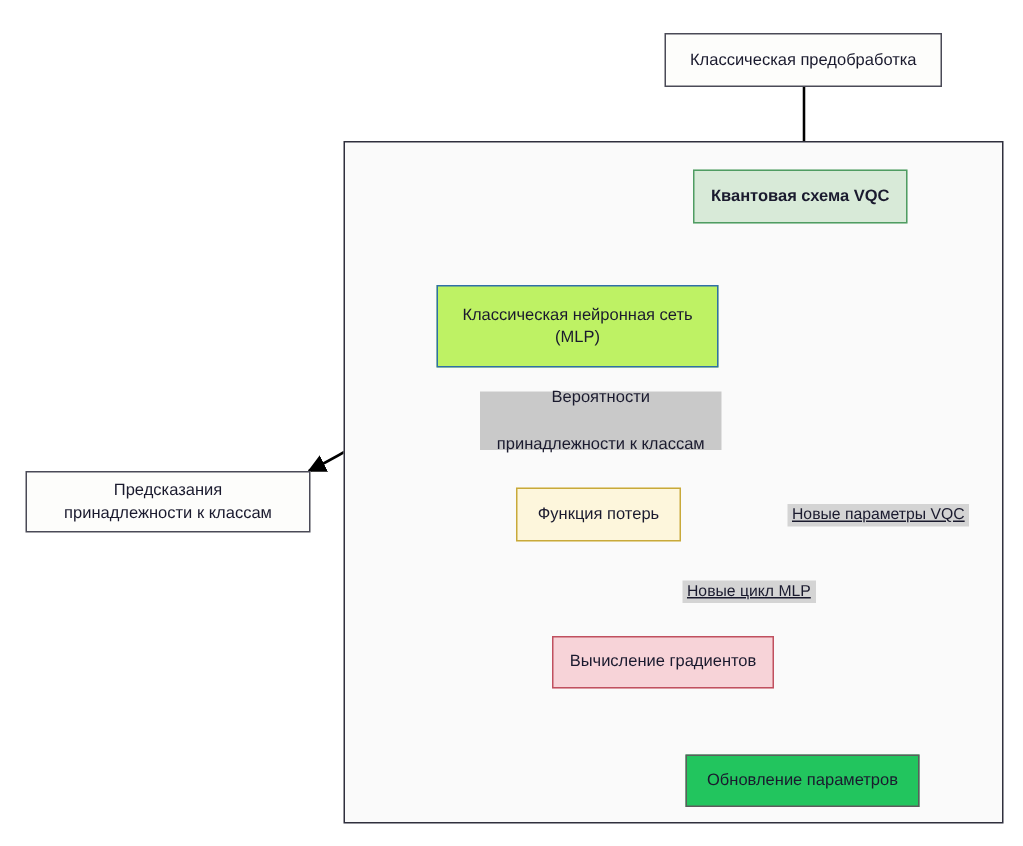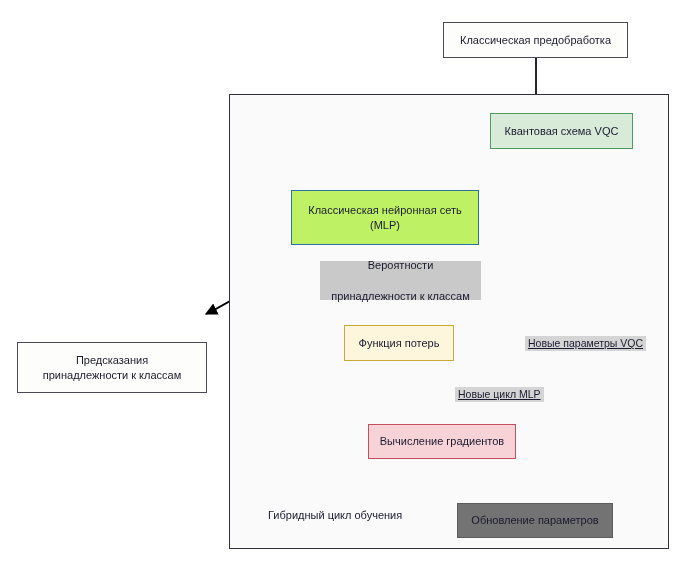--- a/index.html
+++ b/index.html
@@ -73,21 +73,21 @@
   .yellow {
     background: #fdf6dc;
     border: 1.5px solid #c8a93a;
     text-align: right;
   }
   .pink {
     background: #f7d3d8;
     border: 1.5px solid #c0505f;
   }
   .gray-node {
-    background: #737373;
+    background: #22c55e;
     border: 1.4px solid #5c5c5c;
   }
   .edge-label {
     position: absolute;
     font-size: 10.5px;
     line-height: 13px;
     background: #d4d4d4;
     color: #1a1a2e;
     padding: 1px 3px;
     white-space: nowrap;
@@ -122,27 +122,26 @@
 
     <path d="M 492 503 C 500 478 502 470 502 440 L 502 310 C 502 285 496 278 482 250" fill="none" stroke="#000000" stroke-width="1.9" marker-end="url(#arrow)"></path>
 
     <path d="M 570 502 C 580 480 585 470 585 440 L 585 190 C 585 172 580 165 566 153" fill="none" stroke="#000000" stroke-width="1.9" marker-end="url(#arrow)"></path>
 
     <path d="M 318 246 C 290 262 250 292 206 314" fill="none" stroke="#000000" stroke-width="1.9" marker-end="url(#arrow)"></path>
   </svg>
 
   <div class="container-box" style="left:229px; top:94px; width:440px; height:455px;"></div>
 
-  <div class="container-label" style="left:268px; top:509px;">Гибридный цикл обучения</div>
 
   <div class="node plain" style="left:443px; top:22px; width:185px; height:36px;">
     <span class="nowrap">Классическая предобработка</span>
   </div>
 
-  <div class="node green" style="left:490px; top:113px; width:143px; height:36px;">
+  <div class="node green" style="left:462px; top:113px; width:143px; height:36px;font-weight:bold;">
     <span class="nowrap">Квантовая схема VQC</span>
   </div>
 
   <div class="node blue" style="left:291px; top:190px; width:188px; height:55px; flex-direction:column;">
     <span>Классическая нейронная сеть</span>
     <span>(MLP)</span>
   </div>
 
   <div class="node gray-chip" style="left:320px; top:261px; width:161px; height:39px; flex-direction:column;">
     <span>Вероятности</span>
@@ -154,21 +153,21 @@
   </div>
 
   <div class="node pink" style="left:325px; top:424px; width:148px; height:35px;margin-left:43px;">
     <span class="nowrap">Вычисление градиентов</span>
   </div>
 
   <div class="node gray-node" style="left:457px; top:503px; width:156px; height:35px;">
     <span class="nowrap">Обновление параметров</span>
   </div>
 
-  <div class="node plain" style="left:17px; top:314px; width:190px; height:51px; flex-direction:column;margin-top:28px;">
+  <div class="node plain" style="left:17px; top:314px; width:190px; height:41px; flex-direction:column;">
     <span>Предсказания</span>
     <span>принадлежности к классам</span>
   </div>
 
   <div class="edge-label" style="left:525px; top:336px;">Новые параметры VQC</div>
 
   <div class="edge-label" style="left:455px; top:387px;">Новые цикл MLP</div>
 
 </div>
 

